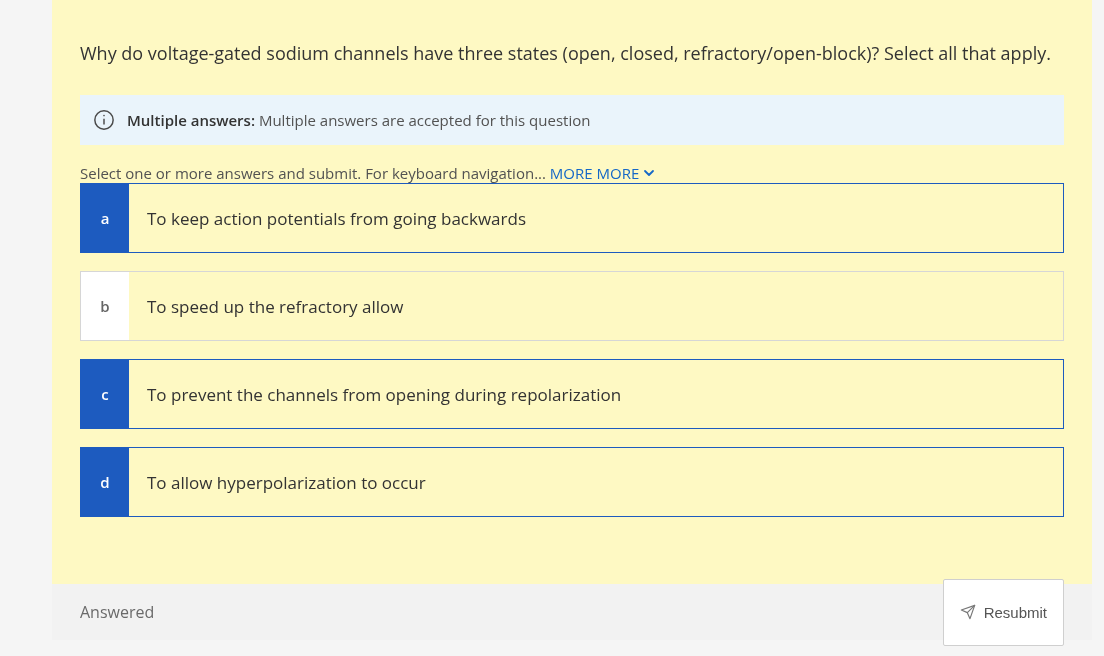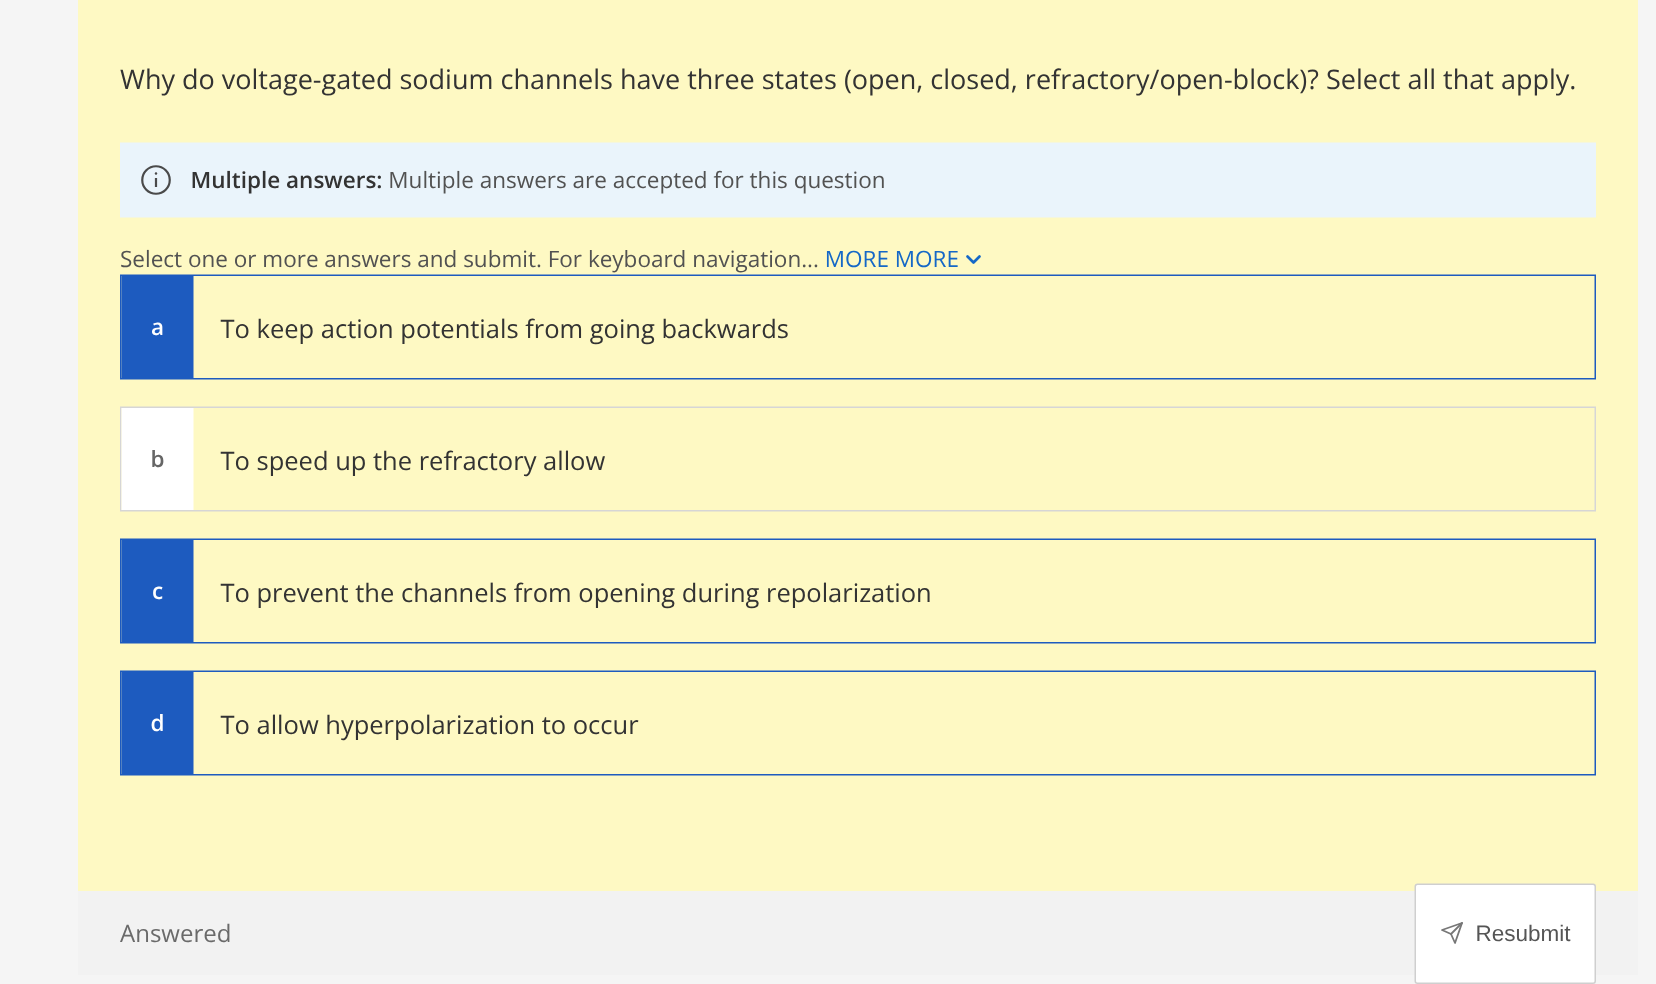--- a/index.html
+++ b/index.html
@@ -90,21 +90,21 @@
   .answer .atext {
     display: flex;
     align-items: center;
     padding: 0 18px;
     font-size: 17px;
     color: #333;
   }
   .footer {
     position: absolute;
     left: 52px;
-    bottom: 6px;
+    bottom: 16px;
     width: 1040px;
     height: 56px;
     background: #f2f2f2;
     display: flex;
     align-items: center;
     justify-content: space-between;
     padding: 0 28px;
   }
   .status-text { font-size: 16px; color: #6a6a6a; }
   .resubmit-btn {

